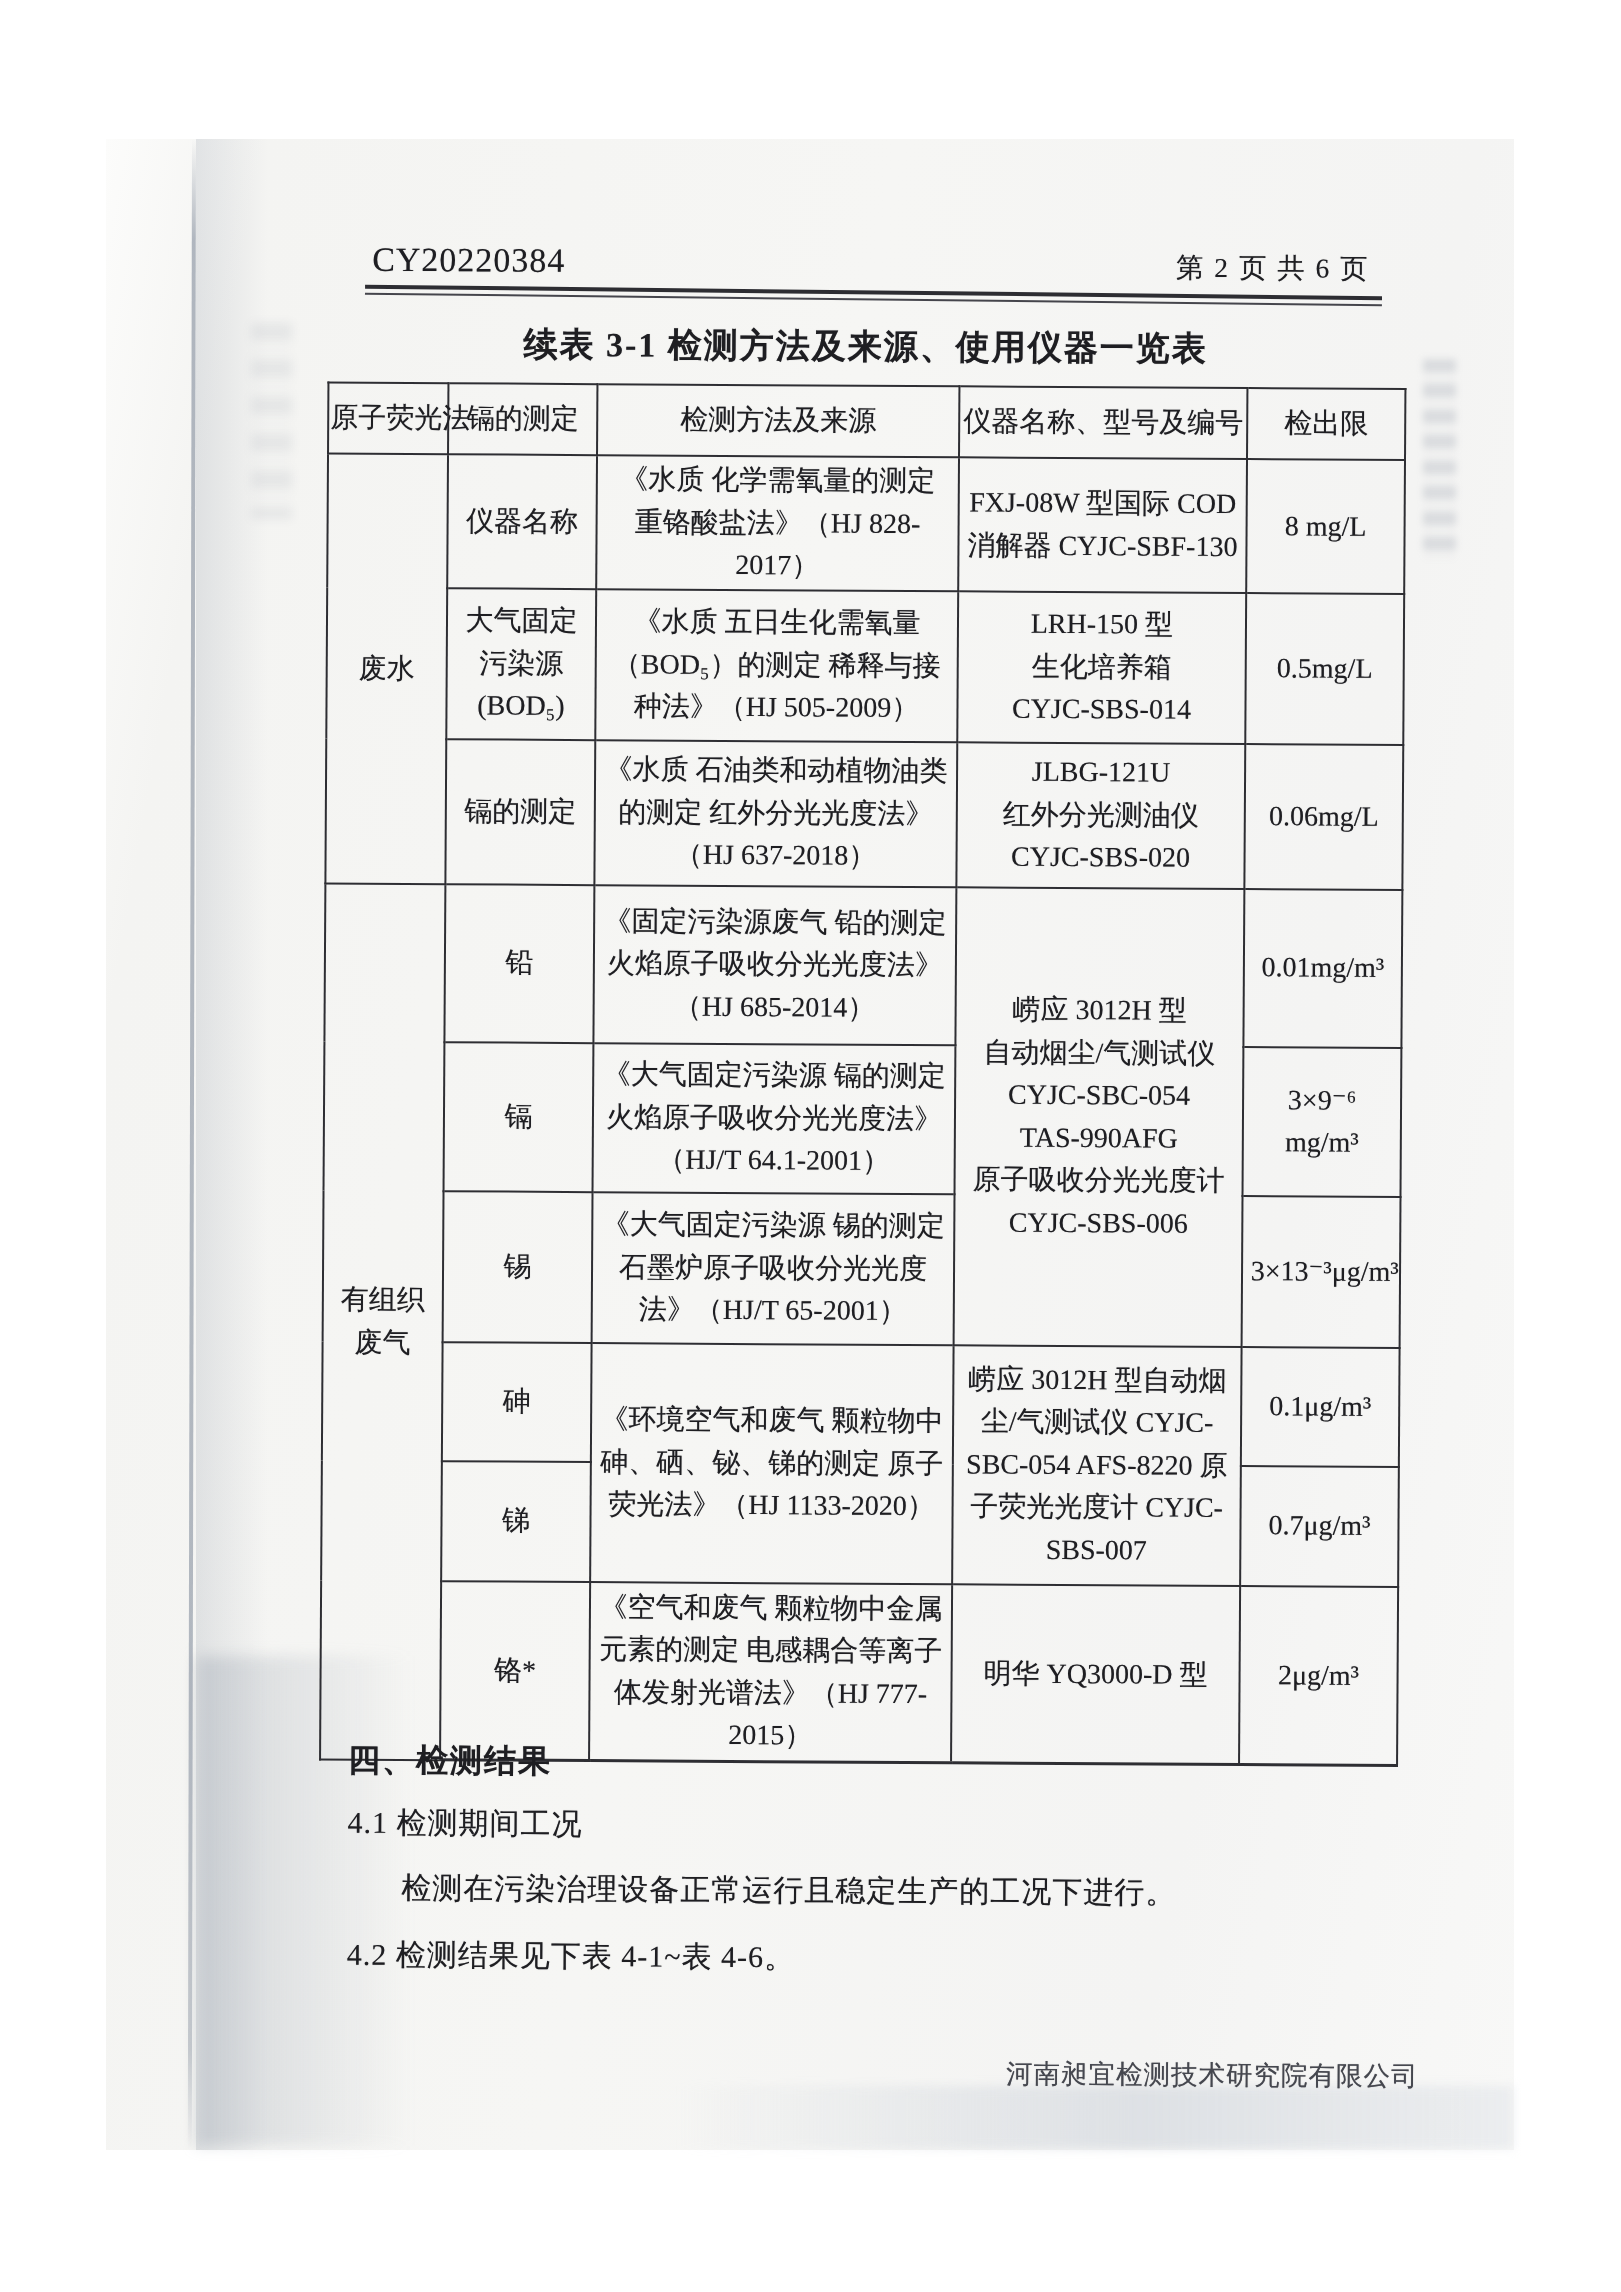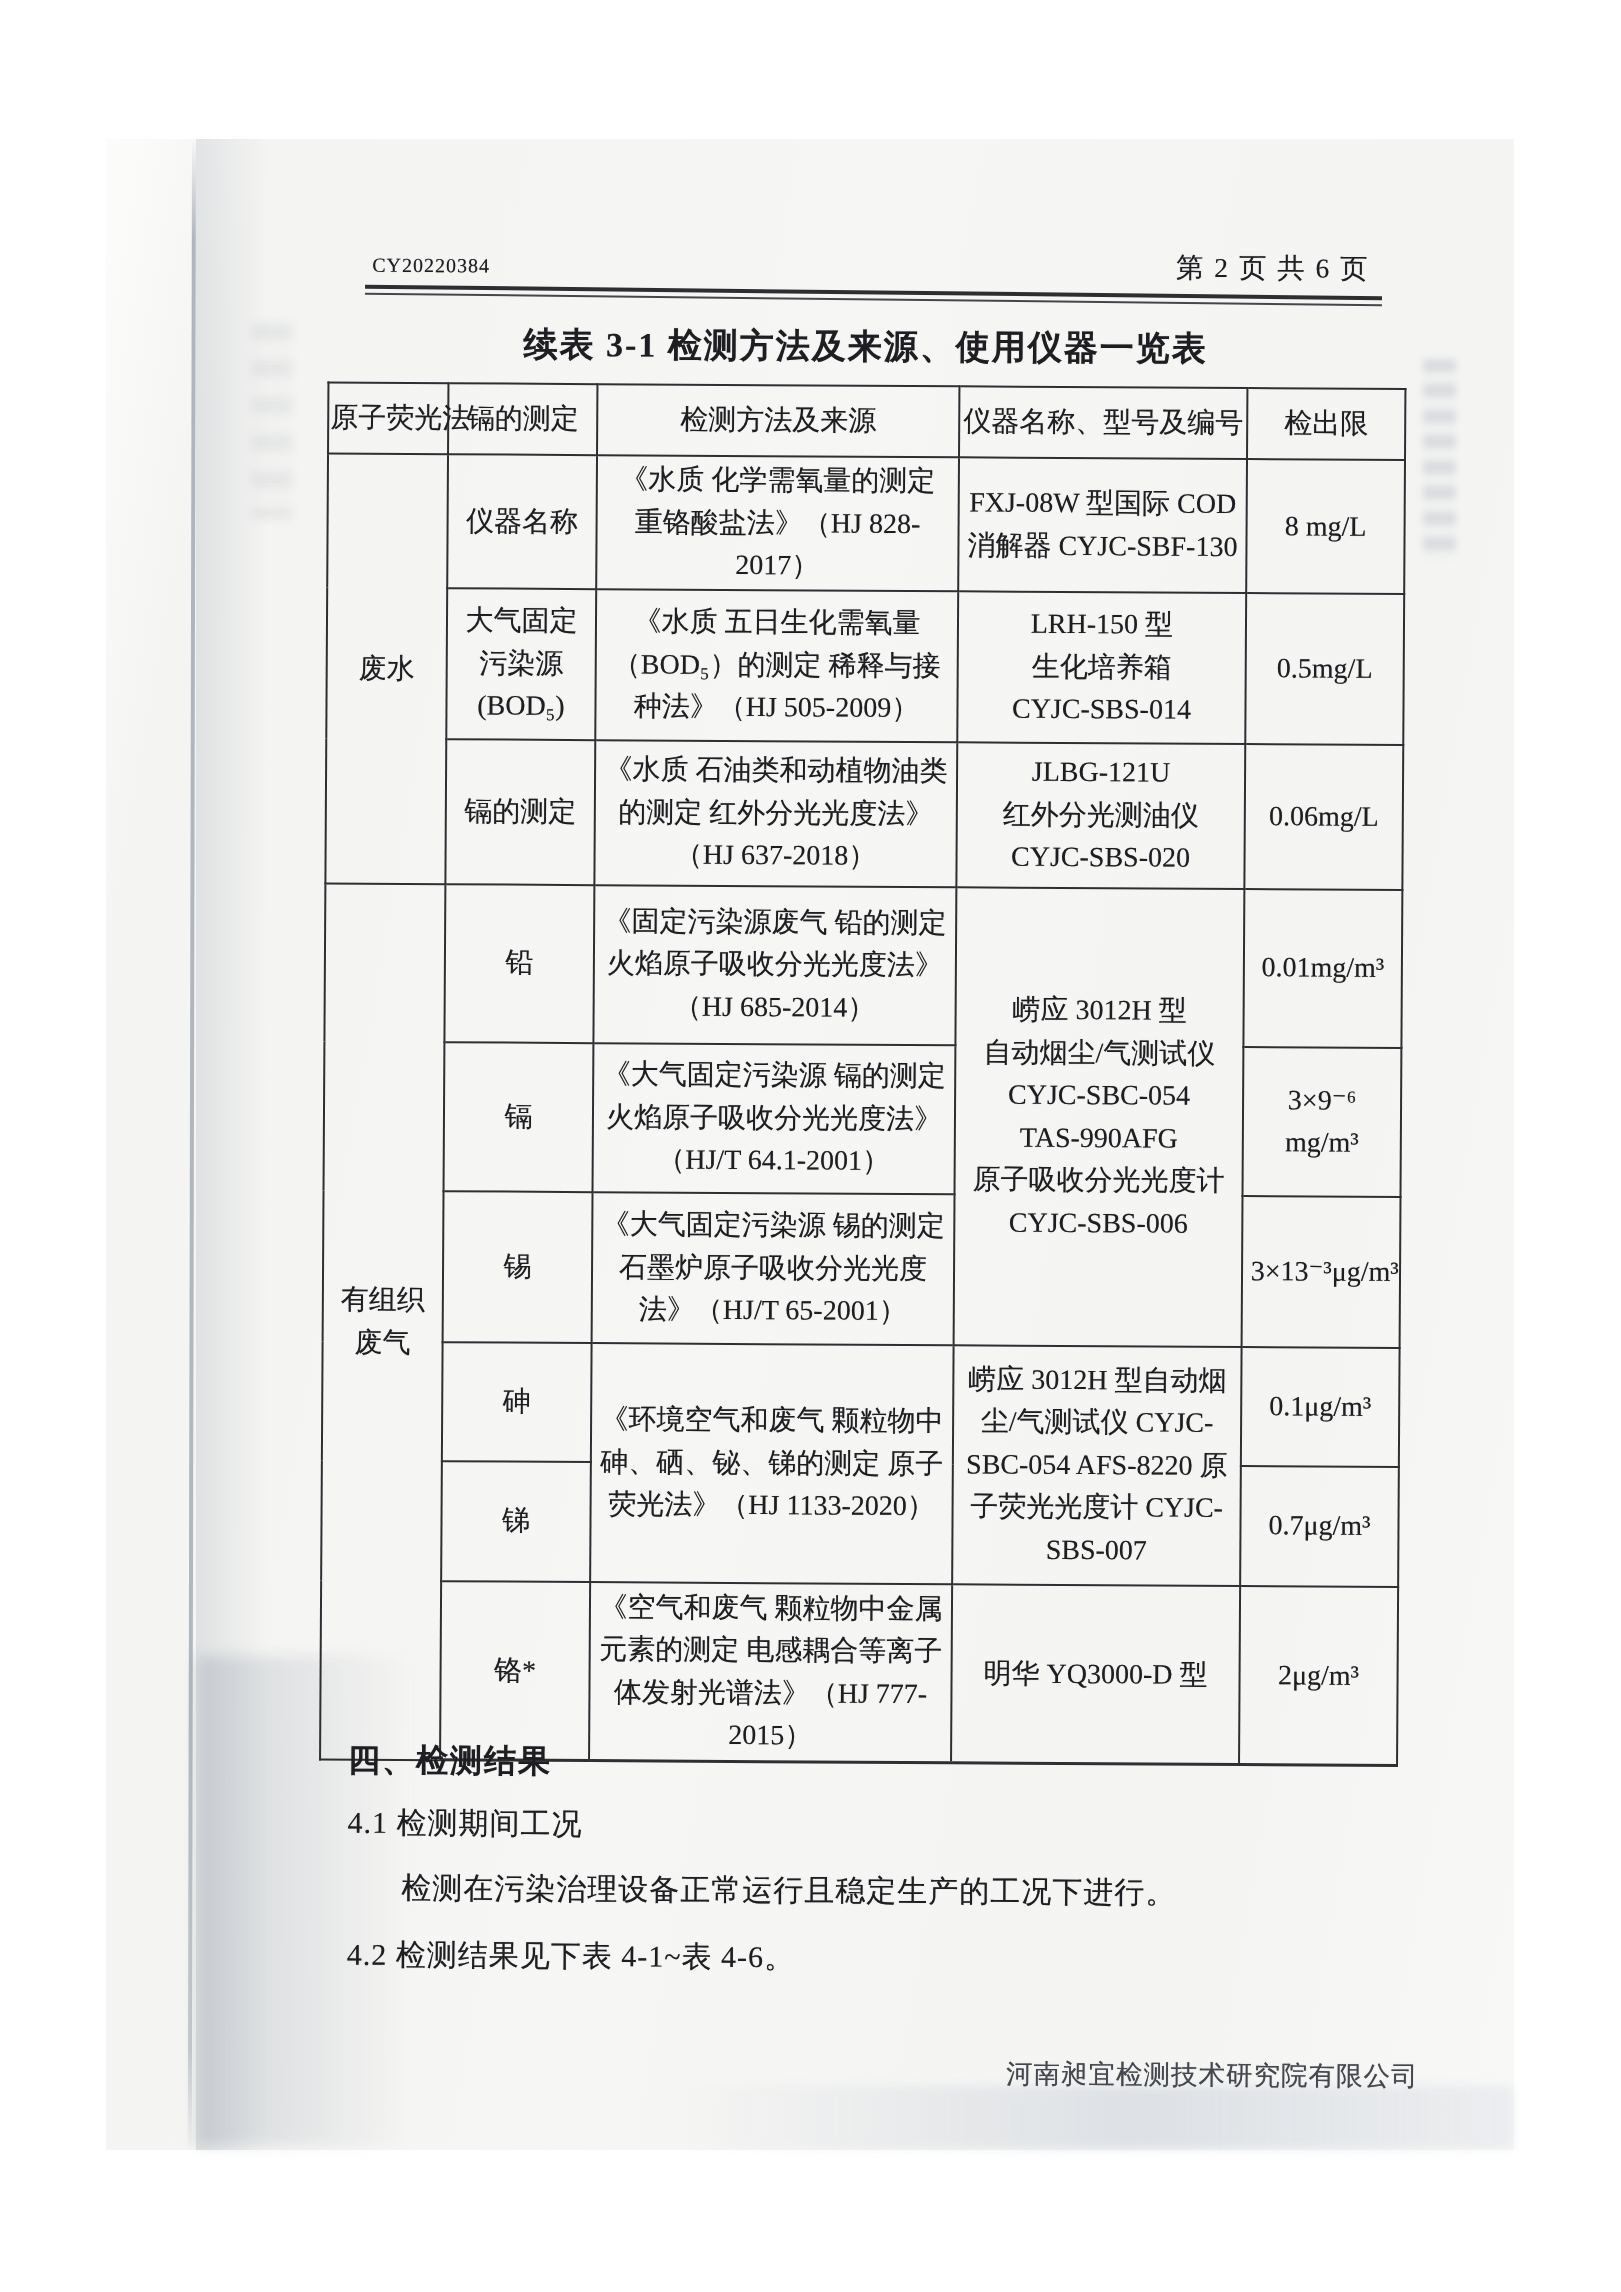--- a/index.html
+++ b/index.html
@@ -36,21 +36,21 @@
     background:repeating-linear-gradient(to bottom,rgba(118,127,145,0.38) 0 12.7px,rgba(118,127,145,0.05) 12.7px 25.5px);
     filter:blur(3.9px);opacity:0.55;
   }
   .smudge-left{
     position:absolute;left:251px;top:323px;width:41px;height:196px;
     background:repeating-linear-gradient(to bottom,rgba(128,136,150,0.28) 0 16.7px,rgba(128,136,150,0.04) 16.7px 37px);
     filter:blur(4.9px);opacity:0.45;
   }
   .tilt{position:absolute;left:0;top:0;width:1621px;height:2293px;transform:rotate(0.35deg);transform-origin:412px 294px;}
   .txt{text-shadow:0 0 0.7px rgba(35,35,40,0.55);}
-  .doc-code{position:absolute;left:372px;top:254px;font-size:20px;letter-spacing:1px;}
+  .doc-code{position:absolute;left:372px;top:241px;font-size:34px;letter-spacing:1px;}
   .page-num{position:absolute;left:1176px;top:245px;font-size:27.4px;letter-spacing:2px;}
   .head-rule{position:absolute;left:365px;top:285px;width:1017px;transform:rotate(0.3deg);transform-origin:left center;}
   .head-rule .rule-a{height:3.9px;background:#2d2d32;}
   .head-rule .rule-b{margin-top:3.9px;height:2px;background:#45454c;}
   .table-title{
     position:absolute;left:328px;top:321px;width:1076px;text-align:center;
     font-size:34px;font-weight:bold;letter-spacing:2px;
   }
   table.report{
     position:absolute;left:328px;top:382px;width:1076px;

